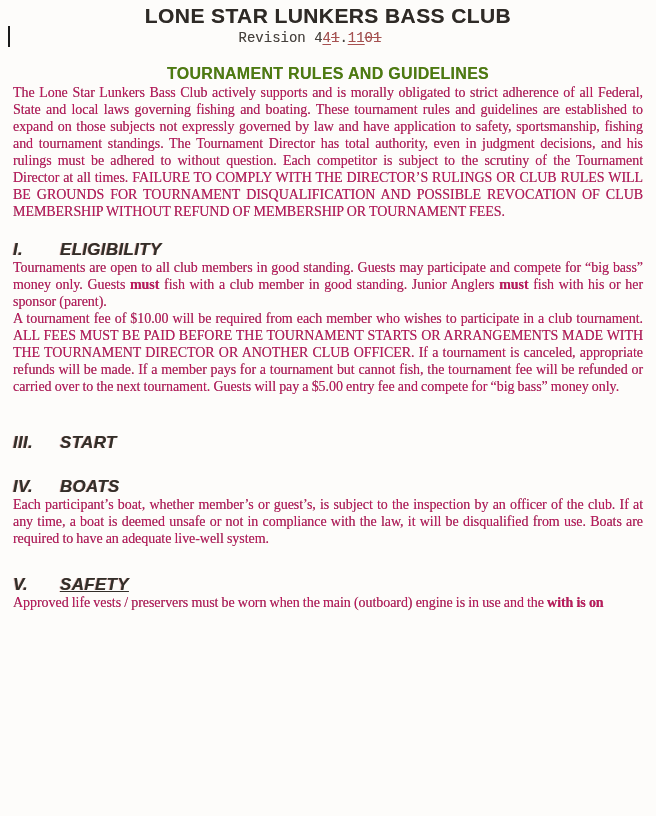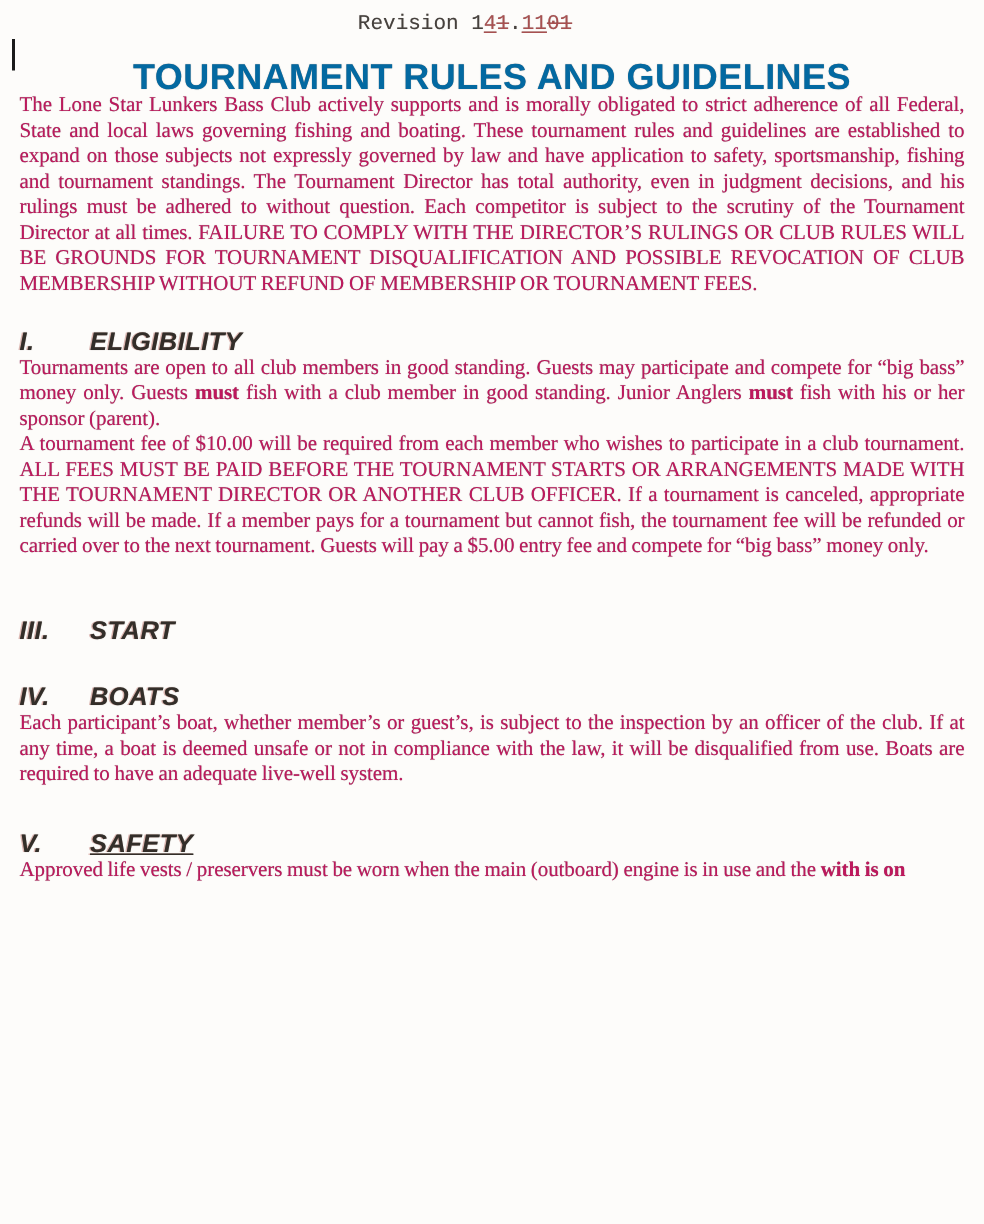--- a/index.html
+++ b/index.html
@@ -51,24 +51,24 @@
   }
   .revision .del {
     color: #a85050;
     text-decoration: line-through;
   }
   .doc-subtitle {
     margin: 17px 0 0 0;
     text-align: center;
     font-family: "Liberation Sans", sans-serif;
     font-weight: bold;
-    font-size: 24px;
+    font-size: 16px;
     line-height: 21px;
     letter-spacing: 0.3px;
-    color: #0369a1;
+    color: #4d7c0f;
     text-shadow: 0 0 0.6px rgba(50,42,36,0.55);
   }
   p.body {
     margin: 0;
     font-size: 14px;
     line-height: 17px;
     text-align: justify;
     word-spacing: -0.3px;
     letter-spacing: -0.05px;
     color: #be185d;
@@ -98,22 +98,23 @@
   .h-v   { margin-top: 29px; text-decoration: underline; }
   .p-v   { margin-top: 19px; }
 </style>
 </head>
 <body>
 
 <div class="page">
 
   <div class="cursor-mark"></div>
 
+  <h1 class="doc-title">LONE STAR LUNKERS BASS CLUB</h1>
 
-  <div class="revision"><span>Revision 1</span><span class="ins">4</span><span class="del">1</span><span>.</span><span class="ins">11</span><span class="del">01</span></div>
+  <div class="revision"><span>Revision 4</span><span class="ins">4</span><span class="del">1</span><span>.</span><span class="ins">11</span><span class="del">01</span></div>
 
   <h2 class="doc-subtitle">TOURNAMENT RULES AND GUIDELINES</h2>
 
   <p class="body intro">The Lone Star Lunkers Bass Club actively supports and is morally obligated to strict adherence of all Federal, State and local laws governing fishing and boating.  These tournament rules and guidelines are established to expand on those subjects not expressly governed by law and have application to safety, sportsmanship, fishing and tournament standings.  The Tournament Director has total authority, even in judgment decisions, and his rulings must be adhered to without question. Each competitor is subject to the scrutiny of the Tournament Director at all times.  FAILURE TO COMPLY WITH THE DIRECTOR’S RULINGS OR CLUB RULES WILL BE GROUNDS FOR TOURNAMENT DISQUALIFICATION AND POSSIBLE REVOCATION OF CLUB MEMBERSHIP WITHOUT REFUND OF MEMBERSHIP OR TOURNAMENT FEES.</p>
 
   <div class="sec-head h-i"><span class="numeral">I.</span><span class="sec-title">ELIGIBILITY</span></div>
   <p class="body p-i"><span>Tournaments are open to all club members in good standing.  Guests may participate and compete for “big bass” money only.  Guests </span><b>must</b><span> fish with a club member in good standing.  Junior Anglers </span><b>must</b><span> fish with his or her sponsor (parent).</span></p>
 
   <p class="body p-ii"><span>A tournament fee of $10.00 will be required from each member who wishes to participate in a club tournament.   ALL FEES MUST BE PAID BEFORE THE TOURNAMENT STARTS OR ARRANGEMENTS MADE WITH THE TOURNAMENT DIRECTOR OR ANOTHER CLUB OFFICER. If a tournament is canceled, appropriate refunds will be made.  If a member pays for a tournament but cannot fish, the tournament fee will be refunded or carried over to the next tournament.  Guests will pay a $5.00 entry fee and compete for “big bass” money only.</span></p>
 

